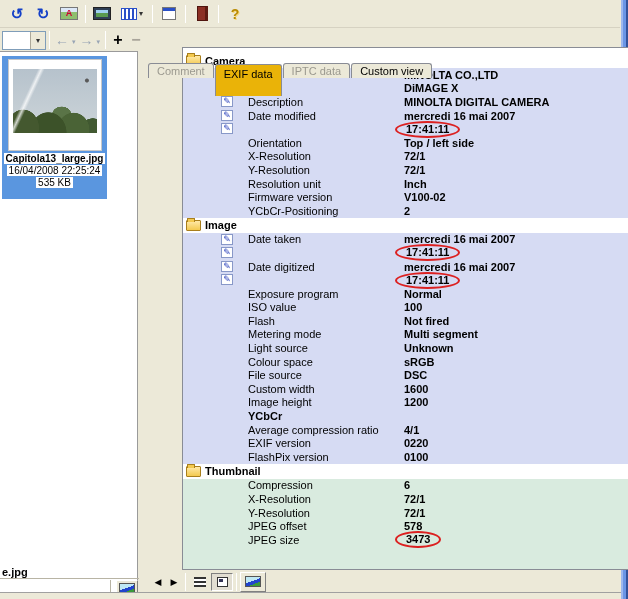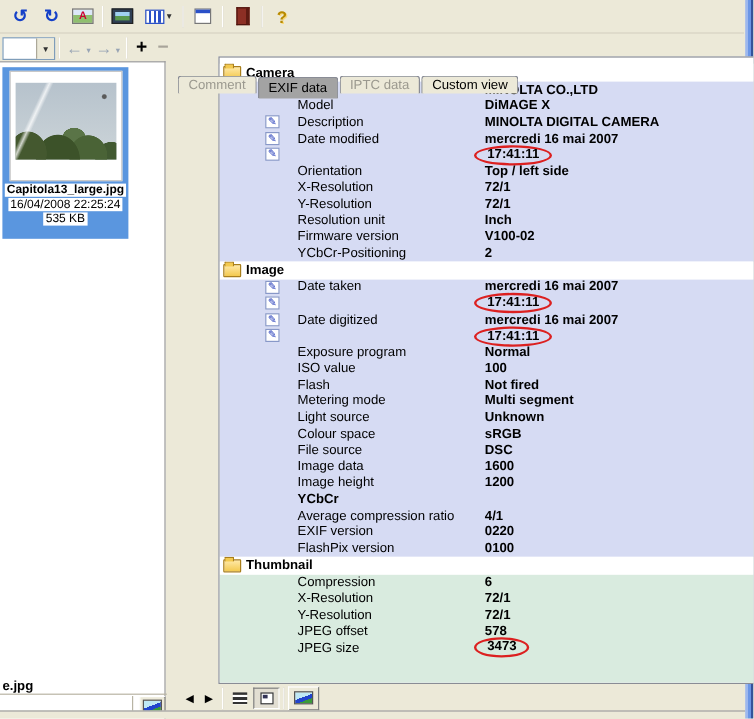--- a/index.html
+++ b/index.html
@@ -33,21 +33,21 @@
     display:flex;align-items:center;justify-content:center;font-size:8px;color:#333;}
   .navg{color:#98a4b4;font-size:14px;font-weight:bold;}
   .plus{font-size:16px;font-weight:bold;color:#000;}
   .minus{font-size:16px;font-weight:bold;color:#a8a49a;}
   .smalldd{font-size:7px;color:#98a4b4;margin:4px 2px 0 1px;}
 
   
   .tabstrip{position:absolute;left:148px;top:30px;height:18px;display:flex;align-items:flex-start;z-index:3;margin-top:33px;}
   .tab{padding:1px 8px 2px;margin-right:1px;background:#ece9d8;border:1px solid #898c95;
     border-bottom:none;border-radius:3px 3px 0 0;height:15px;line-height:13px;color:#000;}
-  .tab.active{background:#a3a3a3;height:18px;line-height:16px;font-weight:normal;position:relative;top:1px;}
+  .tab.active{background:#eab308;height:32px;line-height:16px;font-weight:normal;position:relative;top:1px;}
   .tab.disabled{color:#9b998f;}
 
   
   .leftlist{position:absolute;left:0;top:51px;width:138px;height:562px;background:#fff;
     border:1px solid #9a9a9a;border-left:none;}
   .fitem{position:absolute;left:2px;top:4px;width:105px;height:143px;background:#5a96df;padding-top:2px;}
   .thumbframe{width:94px;height:92px;margin:1px auto 2px;background:#fff;border:1px solid #c8c8c8;
     display:flex;align-items:center;justify-content:center;}
   .thumbimg{width:84px;height:64px;margin-top:-8px;
     background:
@@ -303,21 +303,21 @@
           </div>
           <div class="row">
             <span class="lbl">Colour space</span>
             <span class="val">sRGB</span>
           </div>
           <div class="row">
             <span class="lbl">File source</span>
             <span class="val">DSC</span>
           </div>
           <div class="row">
-            <span class="lbl">Image data</span>
+            <span class="lbl">Custom width</span>
             <span class="val">1600</span>
           </div>
           <div class="row">
             <span class="lbl">Image height</span>
             <span class="val">1200</span>
           </div>
           <div class="row">
             <span class="val">YCbCr</span>
           </div>
           <div class="row">

